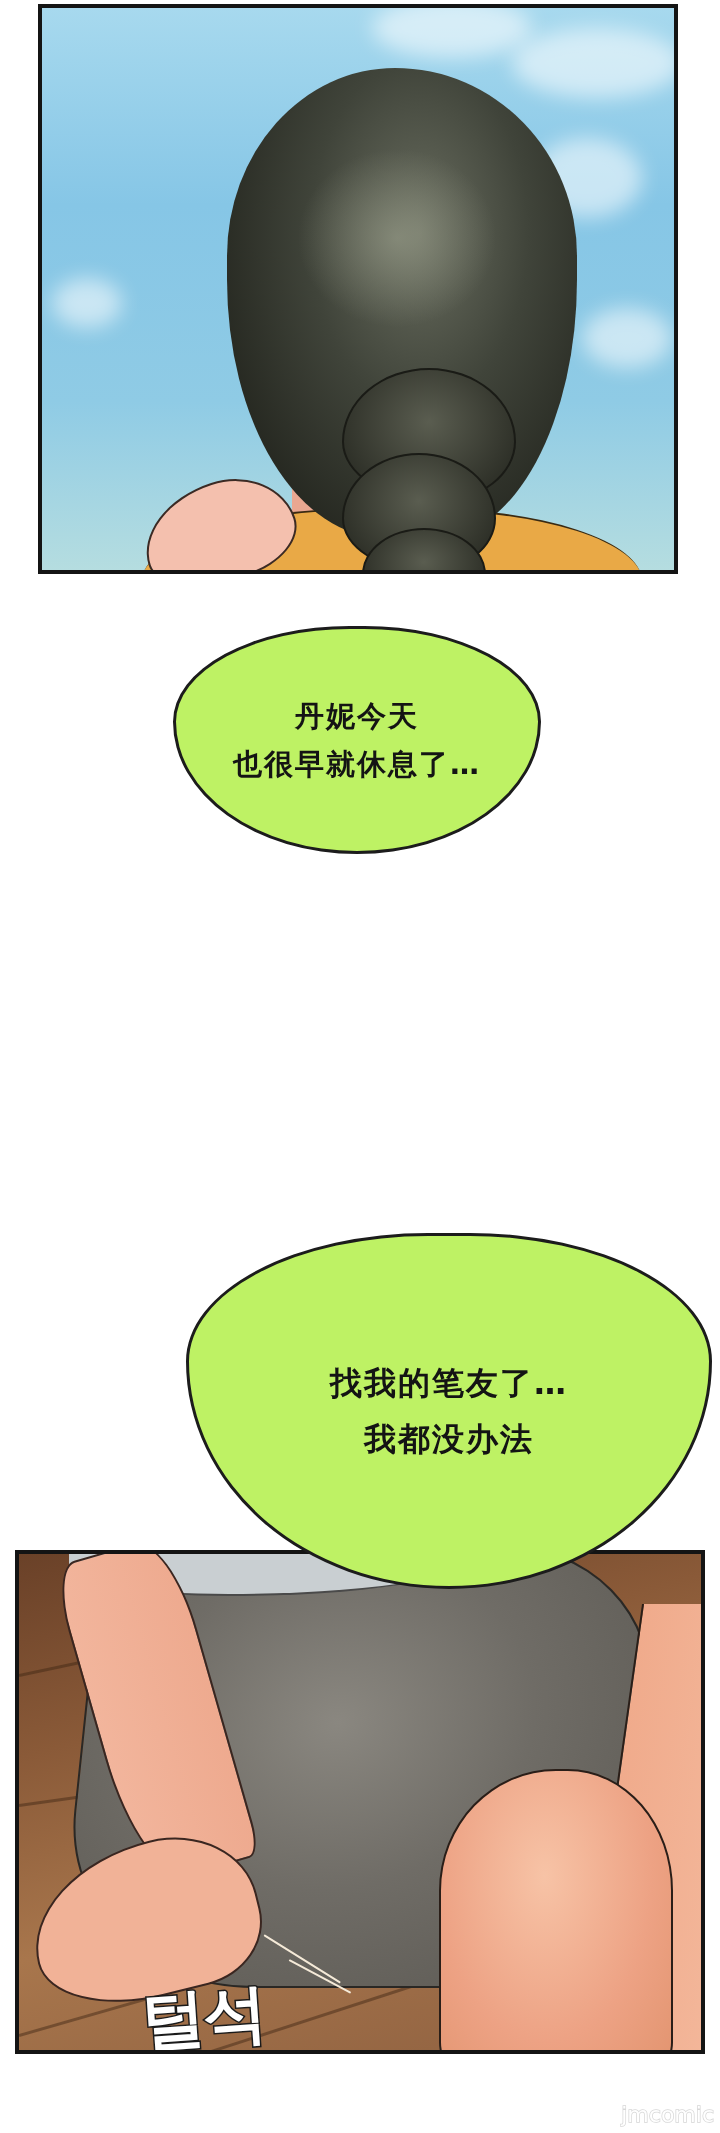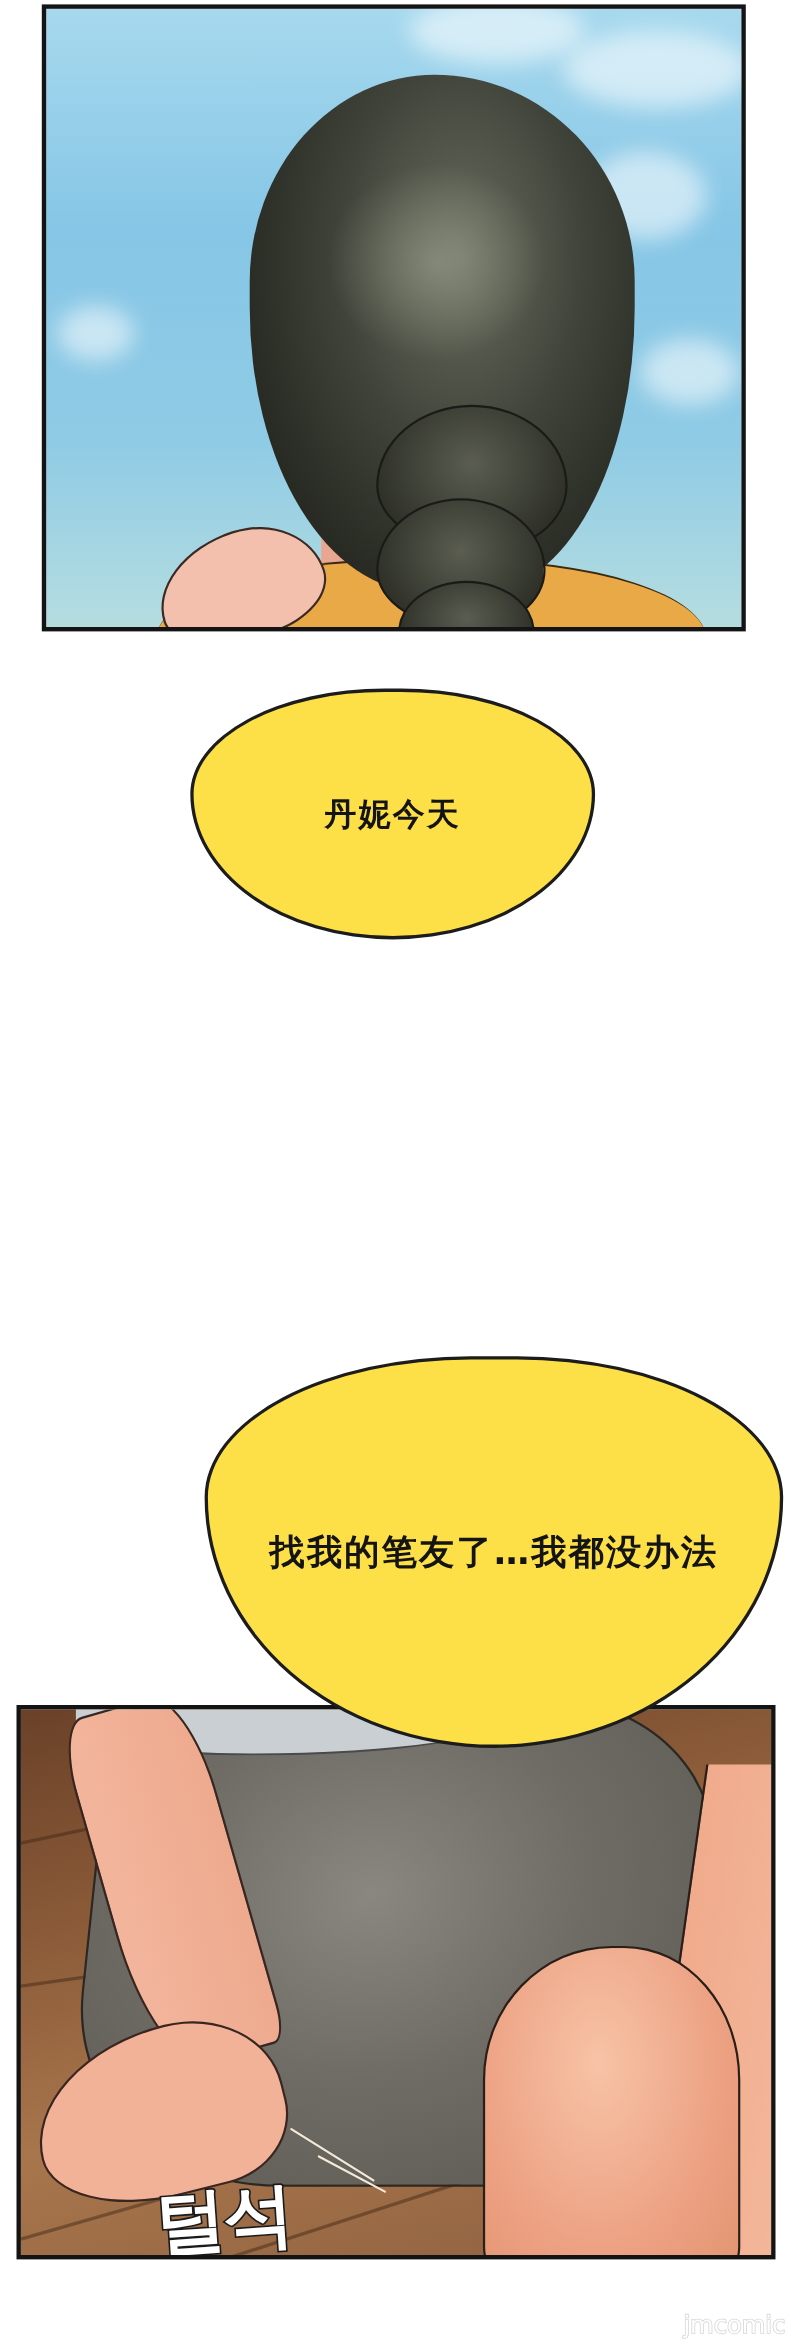--- a/index.html
+++ b/index.html
@@ -83,25 +83,25 @@
       background: #f4c0ae;
       border-radius: 55% 45% 40% 60% / 60% 60% 40% 40%;
       border: 2px solid #3b2a24;
       transform: rotate(-18deg);
     }
 
     
     .bubble {
       position: absolute;
       box-sizing: border-box;
-      background: #fde047;
+      background: #bef264;
       border: 3px solid #1c1c1c;
       border-radius: 50% / 50%;
       display: flex;
-      flex-direction: row;
+      flex-direction: column;
       align-items: center;
       justify-content: center;
       color: #141414;
       z-index: 5;
     }
     .bubble .line {
       font-size: 29px;
       line-height: 48px;
       letter-spacing: 2px;
       white-space: nowrap;
@@ -232,20 +232,21 @@
   <div class="hair-back"></div>
   <div class="hair-shine"></div>
   <div class="braid" style="left:300px;top:360px;width:170px;height:130px;"></div>
   <div class="braid" style="left:300px;top:445px;width:150px;height:115px;"></div>
   <div class="braid" style="left:320px;top:520px;width:120px;height:80px;"></div>
   <div class="hand"></div>
 </div>
 
 <div id="bubble-1" class="bubble">
   <div class="line">丹妮今天</div>
+  <div class="line">也很早就休息了…</div>
 </div>
 
 <div id="panel-2" class="panel">
   <div class="plank" style="left:0;top:120px;width:260px;transform:rotate(-12deg);"></div>
   <div class="plank" style="left:0;top:250px;width:200px;transform:rotate(-8deg);"></div>
   <div class="plank" style="left:0;top:480px;width:500px;transform:rotate(-16deg);"></div>
   <div class="plank" style="left:180px;top:500px;width:400px;transform:rotate(-18deg);"></div>
   <div class="plank" style="left:480px;top:340px;width:200px;transform:rotate(-24deg);"></div>
 
   <div class="shorts"></div>

